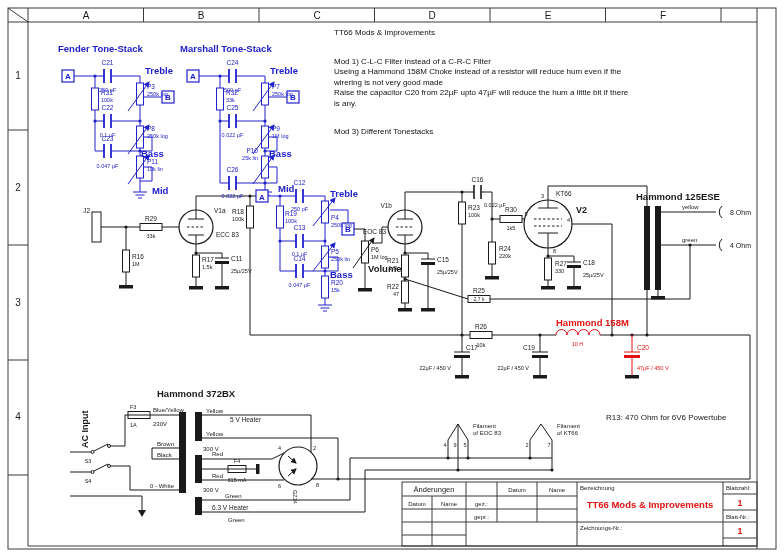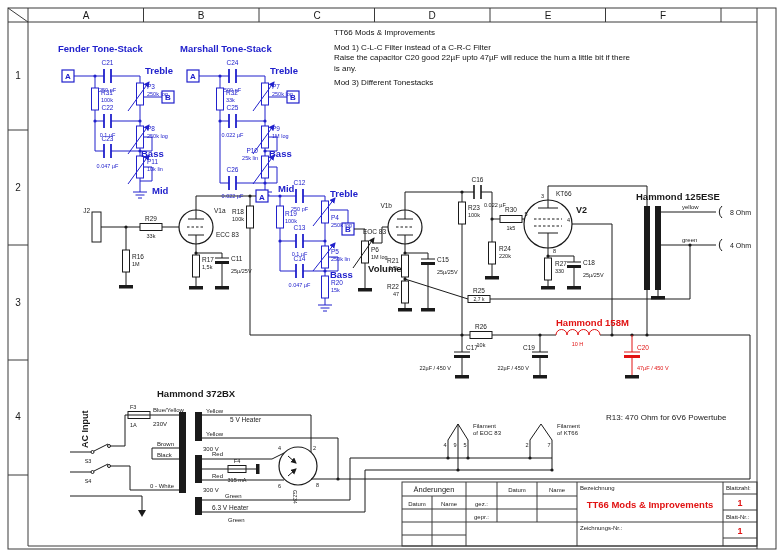--- a/index.html
+++ b/index.html
@@ -18,21 +18,21 @@
   .fuse{fill:none;stroke:#1a1a1a;stroke-width:1;}
   .wb{stroke:#2121cc;fill:none;stroke-width:1;}
   .wb2{stroke:#2121cc;fill:none;stroke-width:1.8;}
   .rb{fill:#ffffff;stroke:#2121cc;stroke-width:1;}
   .fb{fill:#2121cc;stroke:none;}
   .box{fill:#ffffff;stroke:#2121cc;stroke-width:1.2;}
   .wr{stroke:#e11212;fill:none;stroke-width:1;}
   .fr{fill:#e11212;stroke:none;}
   .notes{position:absolute;left:334px;top:28px;width:300px;font-size:8px;line-height:1.32;color:#111;}
   .notes p{margin:0;}
-  .notes p.gap{margin-top:4px;}
+  .notes p.gap{margin-top:18px;}
 </style>
 </head>
 <body>
 
 <div id="app">
 <svg id="schematic" width="784" height="557" viewBox="0 0 784 557">
   <defs>
     <marker id="ab" markerWidth="7" markerHeight="7" refX="5" refY="3" orient="auto">
       <path d="M0,0 L6,3 L0,6 z" fill="#2121cc"></path>
     </marker>
@@ -420,16 +420,17 @@
         <text x="726" y="490" font-size="6" text-anchor="start" fill="#1a1a1a">Blattzahl:</text>
         <text x="740" y="506" font-size="9" font-weight="bold" text-anchor="middle" fill="#e11212">1</text>
         <text x="726" y="519" font-size="6" text-anchor="start" fill="#1a1a1a">Blatt-Nr.:</text>
         <text x="740" y="534" font-size="9" font-weight="bold" text-anchor="middle" fill="#e11212">1</text>
       </g>
 </svg>
 
 <div class="notes">
   <p>TT66 Mods &amp; Improvements</p>
   <p class="gap">Mod 1) C-L-C Filter instead of a C-R-C Filter</p>
-  <p>Raise the capacitor C20 good 22µF upto 47µF will reduce the hum a little bit if there is any.</p>
+  <p>Useing a Hammond 158M Choke instead of a resistor will reduce hum even if the wirering is not very good made</p>
+  <p>Raise the capacitor C20 from 22µF upto 47µF will reduce the hum a little bit if there is any.</p>
   <p class="gap">Mod 3) Different Tonestacks</p>
 </div>
 </div>
 
 </body></html>

